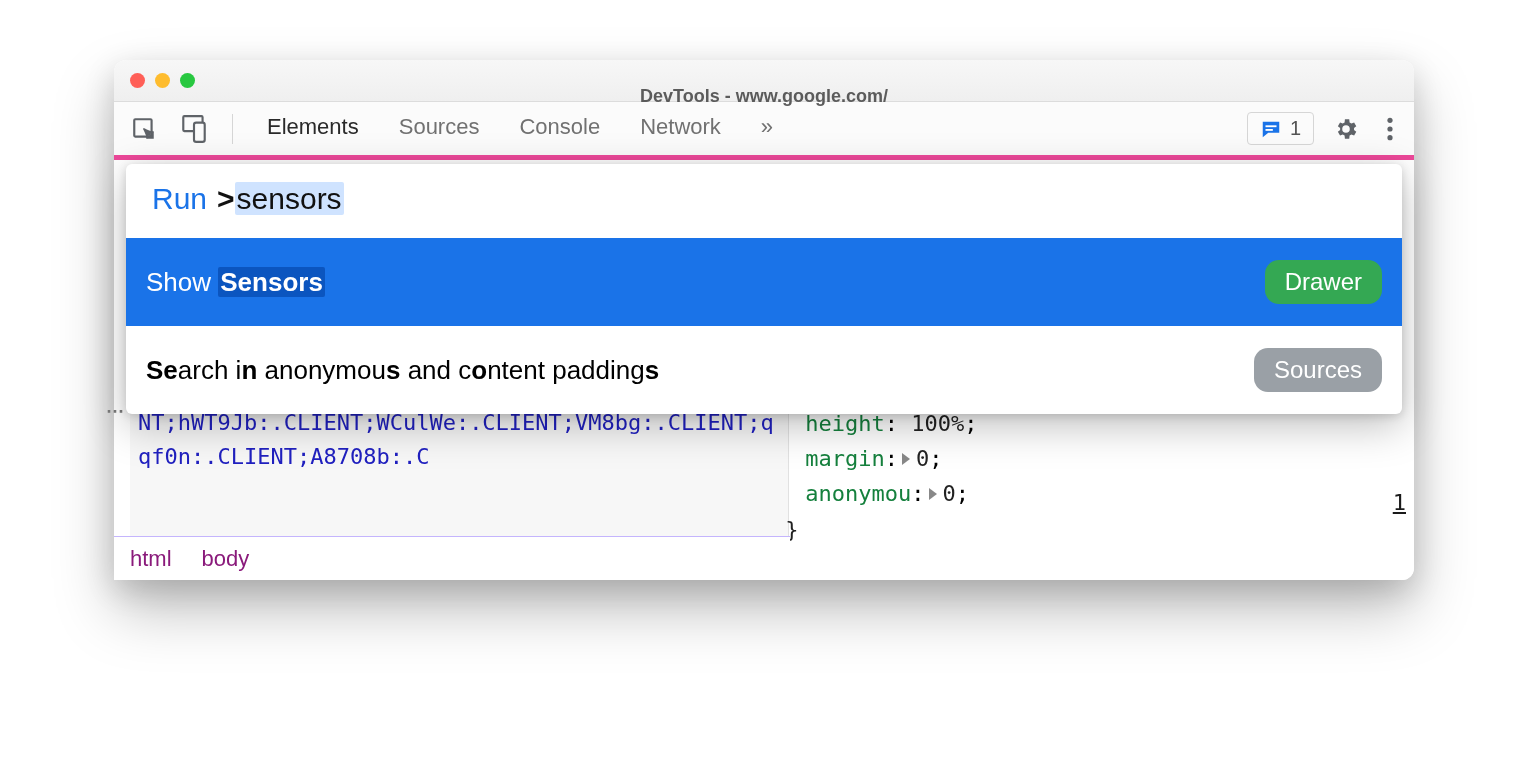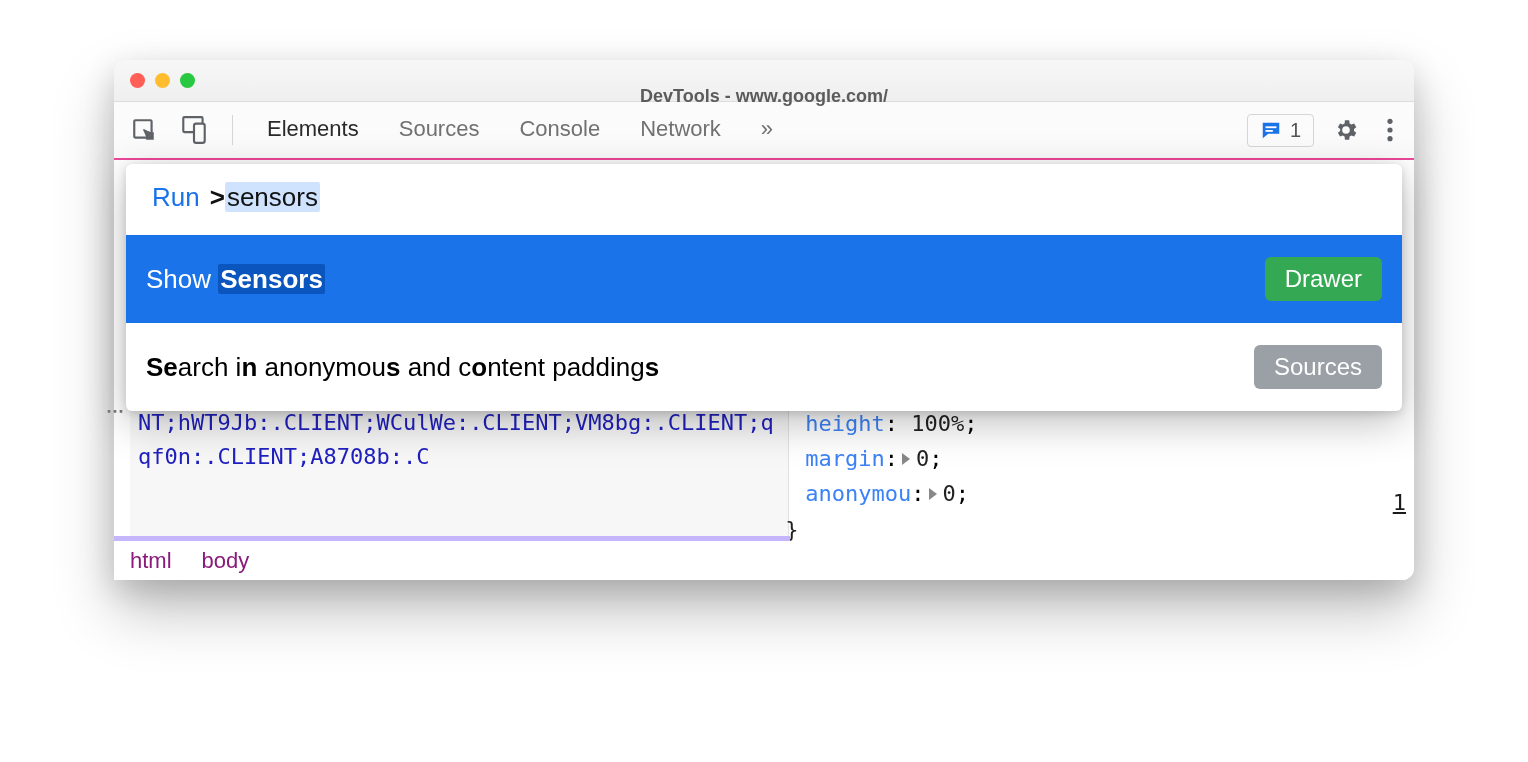--- a/index.html
+++ b/index.html
@@ -41,21 +41,21 @@
     left: 0; right: 0;
     text-align: center;
     font-size: 18px;
     font-weight: 700;
     color: #5b5b5b;
     pointer-events: none;
     margin-top: 32px;
   }
   .toolbar {
     height: 58px;
-    border-bottom: 2px solid #ec4899;
+    border-bottom: 5px solid #ec4899;
     display: flex;
     align-items: center;
     padding: 0 12px;
     gap: 14px;
     background: #fbfbfb;
   }
   .toolbar .icon-btn {
     width: 36px; height: 40px;
     display: flex; align-items: center; justify-content: center;
     cursor: pointer;
@@ -97,21 +97,21 @@
     background: #fff;
     border-radius: 6px;
     box-shadow: 0 12px 40px rgba(0,0,0,0.25), 0 2px 10px rgba(0,0,0,0.15);
     z-index: 10;
     overflow: hidden;
   }
   .cmd-input-row {
     display: flex; align-items: baseline;
     padding: 18px 26px 22px 26px;
     gap: 10px;
-    font-size: 26px;
+    font-size: 30px;
   }
   .run-label { color: #1a73e8; font-weight: 400; }
   .caret { color: #111; font-weight: 700; }
   .query {
     background: #cfe3ff;
     padding: 0 2px;
     border-radius: 2px;
     font-weight: 400;
     color: #111;
   }
@@ -126,21 +126,21 @@
     background: #1a73e8;
     color: #fff;
   }
   .cmd-item.selected .hl {
     background: #0b55bf;
     padding: 0 2px;
     border-radius: 2px;
   }
   .cmd-item .hl { font-weight: 700; }
   .badge {
-    border-radius: 6px;
+    border-radius: 14px;
     padding: 8px 20px;
     font-size: 24px;
     color: #fff;
   }
   .badge.green { background: #34a853; }
   .badge.gray  { background: #9aa0a6; }
   .bg-code {
     position: absolute;
     left: 16px; right: 16px; top: 240px; bottom: 0;
     display: flex;
@@ -156,21 +156,21 @@
     line-height: 1.55;
     border-right: 1px solid #e1e1e1;
     white-space: pre-wrap;
     word-break: break-all;
   }
   .code-right {
     flex: 1;
     padding: 6px 16px;
     line-height: 1.6;
   }
-  .code-right .prop { color: #3b82f6; margin-top: 41px; }
+  .code-right .prop { color: #15803d; margin-top: 41px; }
   .code-right .val { color: #222; }
   .tri {
     display: inline-block;
     width: 0; height: 0;
     border-top: 6px solid transparent;
     border-bottom: 6px solid transparent;
     border-left: 8px solid #888;
     margin: 0 6px 0 4px;
     vertical-align: 1px;
   }
@@ -178,21 +178,21 @@
     position: absolute;
     bottom: 0; left: 0;
     height: 44px;
     display: flex; align-items: center;
     gap: 30px;
     padding: 0 16px;
     font-size: 22px;
     color: #8a1a7b;
     font-family: -apple-system, Arial, sans-serif;
     background: #fff;
-    border-top: 5px solid #c4b5fd;
+    border-top: 1px solid #c4b5fd;
     width: 52%;
   }
   .grip {
     position: absolute;
     left: -8px;
     top: 240px;
     width: 20px;
     color: #7b7b7b;
     letter-spacing: 2px;
     font-weight: 700;

